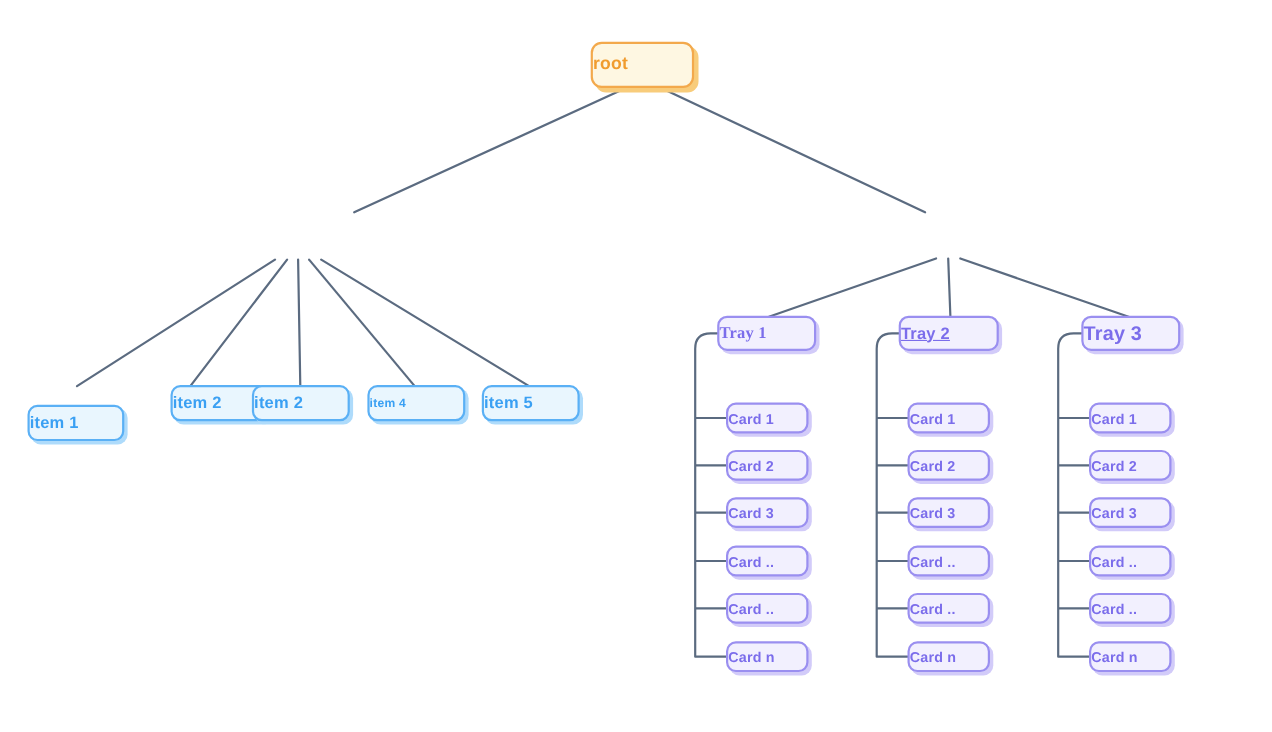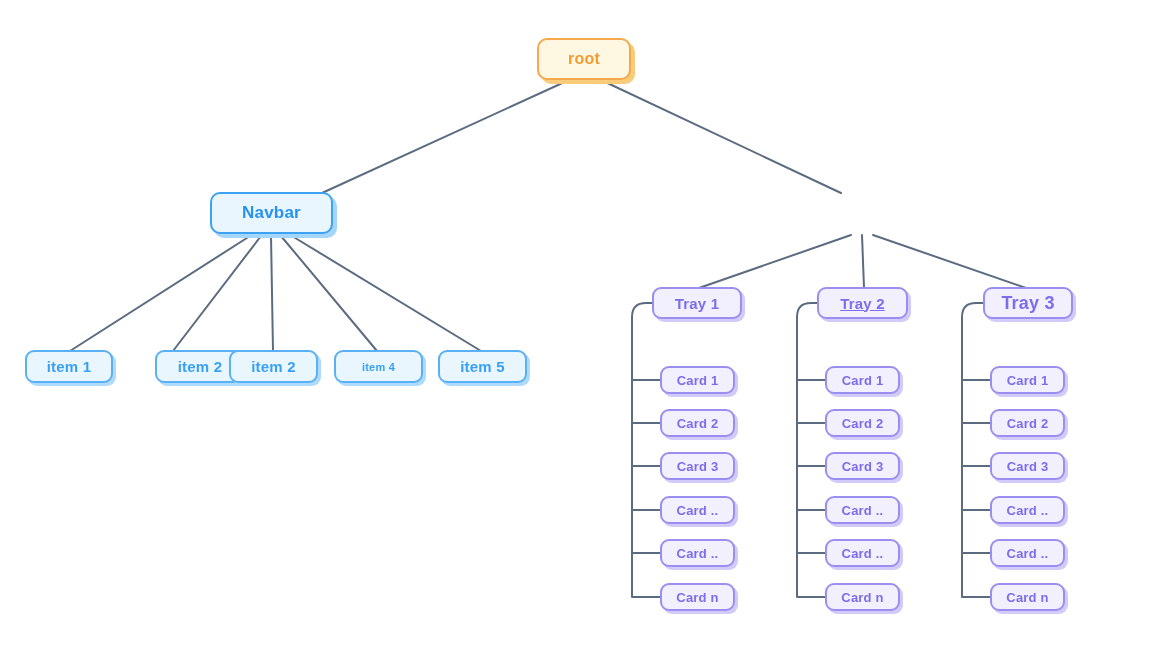--- a/index.html
+++ b/index.html
@@ -4,21 +4,21 @@
 <style>
   html,body{margin:0;padding:0;background:#ffffff;}
   #canvas{
     position:relative;width:1156px;height:665px;background:#ffffff;
     font-family:"Liberation Sans",sans-serif;overflow:hidden;
   }
   #edges{position:absolute;left:0;top:0;width:1156px;height:665px;pointer-events:none;}
   #edges path{fill:none;stroke:var(--edge);stroke-width:2;stroke-linecap:round;}
   .node{
     position:absolute;box-sizing:border-box;
-    display:flex;align-items:center;justify-content:center;
+    display:flex;align-items:center;justify-content:flex-start;
     border:2px solid var(--bd);background:var(--bg);color:var(--tx);
     border-radius:9px;font-weight:700;letter-spacing:.2px;
     box-shadow:3px 3px 0 var(--sh);cursor:default;white-space:nowrap;
   }
   .node.big{border-radius:10px;box-shadow:4px 4px 0 var(--sh);}
   .orange      {--bg:var(--o-bg);--bd:var(--o-bd);--tx:var(--o-tx);--sh:var(--o-sh);}
   .blue        {--bg:var(--b-bg);--bd:var(--b-bd);--tx:var(--b-tx);--sh:var(--b-sh);}
   .blue-light  {--bg:var(--bl-bg);--bd:var(--bl-bd);--tx:var(--bl-tx);--sh:var(--bl-sh);}
   .purple      {--bg:var(--p-bg);--bd:var(--p-bd);--tx:var(--p-tx);--sh:var(--p-sh);}
   .purple-light{--bg:var(--pl-bg);--bd:var(--pl-bd);--tx:var(--pl-tx);--sh:var(--pl-sh);}
@@ -40,40 +40,37 @@
       <path d="M873,235 L1026,288"></path>
       <path d="M652,303 L646,303 Q632,303 632,317 L632,597 M632,380 L660,380 M632,423 L660,423 M632,466 L660,466 M632,510 L660,510 M632,553 L660,553 M632,597 L660,597"></path>
       <path d="M817,303 L811,303 Q797,303 797,317 L797,597 M797,380 L825,380 M797,423 L825,423 M797,466 L825,466 M797,510 L825,510 M797,553 L825,553 M797,597 L825,597"></path>
       <path d="M983,303 L976,303 Q962,303 962,317 L962,597 M962,380 L990,380 M962,423 L990,423 M962,466 L990,466 M962,510 L990,510 M962,553 L990,553 M962,597 L990,597"></path>
     </svg>
 
   <div class="node big orange" id="node-root" style="left:537px;top:38px;width:94px;height:42px;font-size:16px">
     <span>root</span>
   </div>
 
-  <div class="node big blue" id="node-navbar" style="left:210px;top:192px;width:123px;height:42px;font-size:17px">
-    <span>Navbar</span>
-  </div>
 
-<div class="node blue-light" style="left: 25px; top: 350px; width: 88px; height: 33px; font-size: 15px;">
+<div class="node blue-light" style="left: 25px; top: 368px; width: 88px; height: 33px; font-size: 15px;">
       <span>item 1</span>
     </div>
     <div class="node blue-light" style="left: 127px; top: 350px; width: 90px; height: 33px; font-size: 15px; margin-left: 28px;">
       <span>item 2</span>
     </div>
     <div class="node blue-light" style="left: 229px; top: 350px; width: 89px; height: 33px; font-size: 15px;">
       <span>item 2</span>
     </div>
     <div class="node blue-light" style="left: 334px; top: 350px; width: 89px; height: 33px; font-size: 11px;">
       <span>item 4</span>
     </div>
     <div class="node blue-light" style="left: 438px; top: 350px; width: 89px; height: 33px; font-size: 15px;">
       <span>item 5</span>
     </div>
-    <div class="node purple-light" style="left: 652px; top: 287px; width: 90px; height: 32px; font-size: 15px;">
+    <div class="node purple-light" style="left: 652px; top: 287px; width: 90px; height: 32px; font-size: 15px; font-family: Liberation Serif, serif;">
       <span>Tray 1</span>
     </div>
     <div class="node purple-light" style="left: 660px; top: 366px; width: 75px; height: 28px; font-size: 13px;">
       <span>Card 1</span>
     </div>
     <div class="node purple-light" style="left: 660px; top: 409px; width: 75px; height: 28px; font-size: 13px;">
       <span>Card 2</span>
     </div>
     <div class="node purple-light" style="left: 660px; top: 452px; width: 75px; height: 28px; font-size: 13px;">
       <span>Card 3</span>

